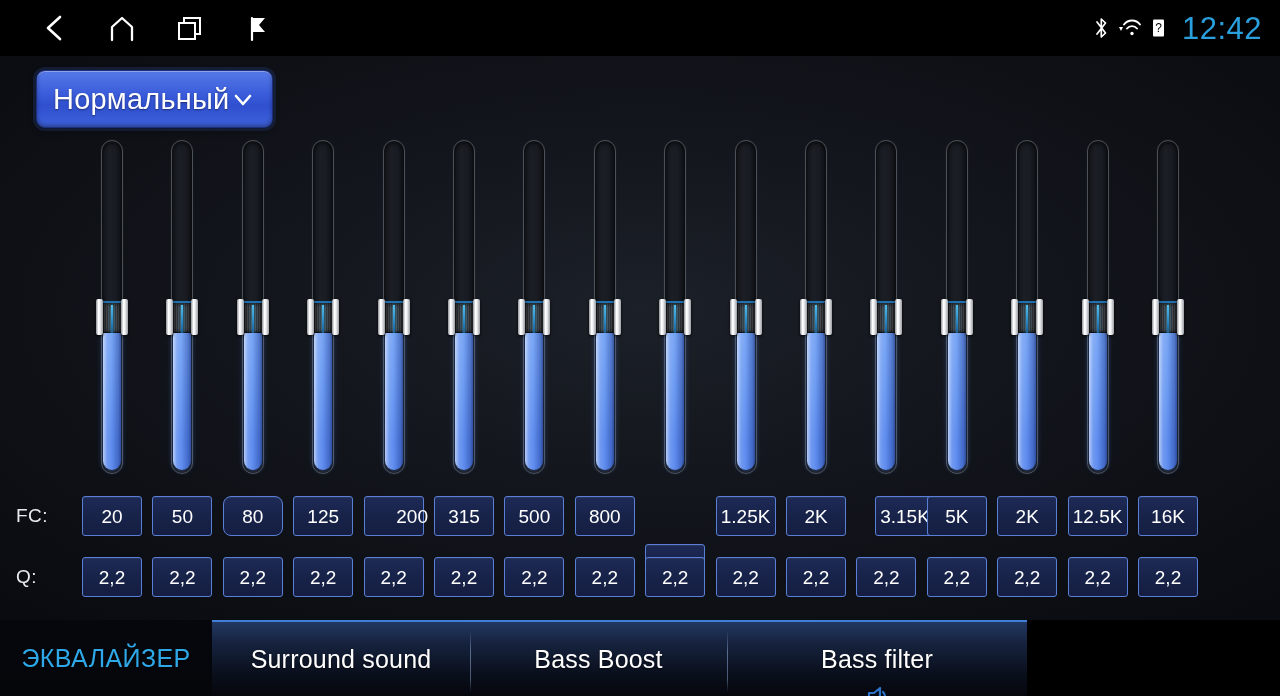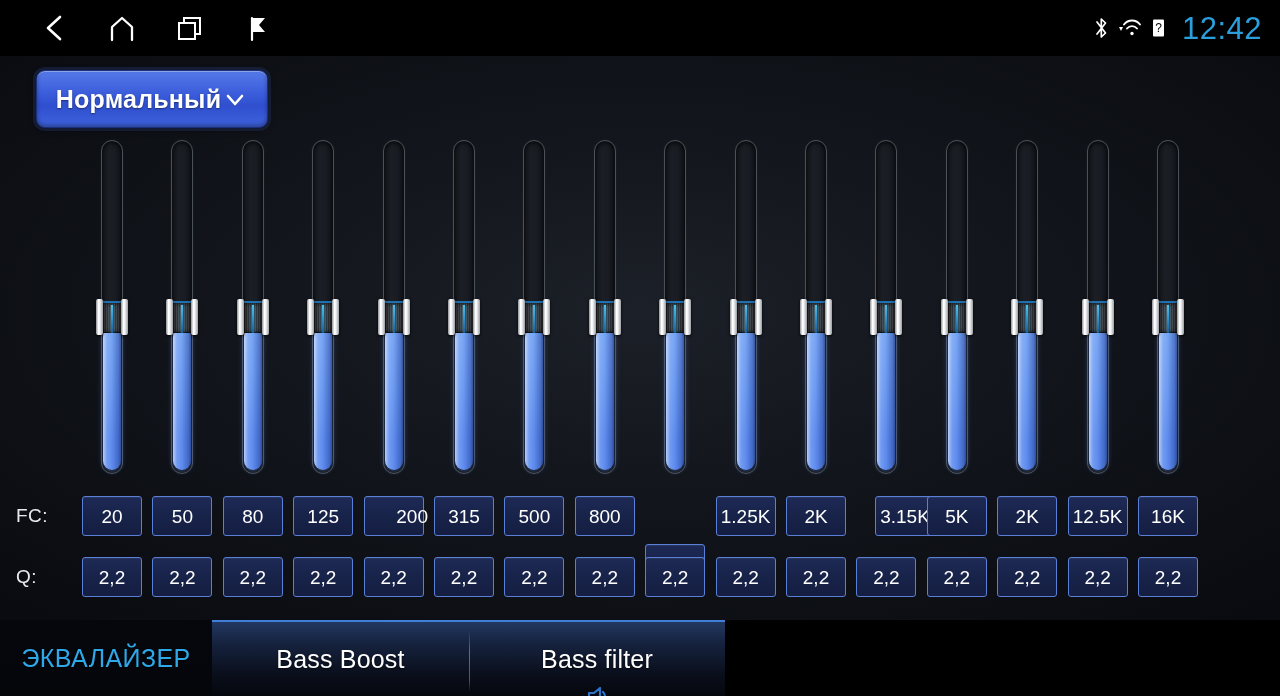--- a/index.html
+++ b/index.html
@@ -55,23 +55,22 @@
     box-shadow:
       0 0 0 3px rgba(40,60,120,0.35),
       inset 0 1px 0 rgba(255,255,255,0.35),
       inset 0 -2px 4px rgba(0,0,0,0.35),
       0 2px 6px rgba(0,0,0,0.6);
     display:flex; align-items:center; justify-content:center;
     cursor:pointer;
     padding:0 16px;
   }
   .preset-label {
-    color:#ffffff; font-size:25px; line-height:1; letter-spacing:0.2px;
+    color:#ffffff; font-size:29px; line-height:1; letter-spacing:0.2px;
     text-shadow:0 1px 2px rgba(0,0,0,0.45);
-    font-weight:bold;
   }
   .preset-caret { margin-left:1px; display:flex; align-items:center; }
 
   
   .sliders {
     position:absolute; left:0; top:78px; width:1280px; height:350px;
   }
   .slider {
     position:absolute; top:0; width:30px; height:340px;
     cursor:pointer;
@@ -389,21 +388,21 @@
             <div class="grip left"></div>
             <div class="grip right"></div>
           </div>
         </div>
       </div>
 
     <div class="valrow" id="fc-row" style="top:440px;">
       <div class="rowlabel">FC:</div>
     <div class="cell" style="left: 82px;">20</div>
         <div class="cell" style="left: 152.4px;">50</div>
-        <div class="cell" style="left: 222.8px;">80</div>
+        <div class="cell" style="left: 222.8px; border-radius: 8px;">80</div>
         <div class="cell" style="left: 293.2px;">125</div>
         <div class="cell" style="left: 363.6px; padding-left: 37px;">200</div>
         <div class="cell" style="left: 434px;">315</div>
         <div class="cell" style="left: 504.4px;">500</div>
         <div class="cell" style="left: 574.8px;">800</div>
         <div class="cell" style="left: 645.2px; margin-top: 48px;">1K</div>
         <div class="cell" style="left: 715.6px;">1.25K</div>
         <div class="cell" style="left: 786px;">2K</div>
         <div class="cell" style="left: 875px;">3.15K</div>
         <div class="cell" style="left: 926.8px;">5K</div>
@@ -431,24 +430,27 @@
         <div class="cell" style="left: 1067.6px;">2,2</div>
         <div class="cell" style="left: 1138px;">2,2</div>
       </div>
 
   </div>
 
   <div class="tabbar" id="tabbar">
       <div class="tab active" style="width: 212px;">
         <span class="tab-label">ЭКВАЛАЙЗЕР</span>
       </div>
+      <div class="tab inactive" style="width: 258px;">
+        <span class="tab-label">Surround sound</span>
+      </div>
       <div class="tab inactive" style="width: 257px;">
         <span class="tab-label">Bass Boost</span>
       </div>
-      <div class="tab inactive" style="width: 256px;">
+      <div class="tab inactive" style="width: 300px;">
         <span class="tab-label">Bass filter</span>
         <span class="tab-extra-icon">
           <svg width="26" height="26" viewBox="0 0 26 26">
             <path d="M4 9 L9 9 L15 4 L15 22 L9 17 L4 17 Z" fill="none" stroke="#2b74c9" stroke-width="2.2" stroke-linejoin="round"></path>
             <path d="M18 8 A7 7 0 0 1 18 18" fill="none" stroke="#2b74c9" stroke-width="2.2" stroke-linecap="round"></path>
           </svg>
         </span>
       </div>
     </div>
 

